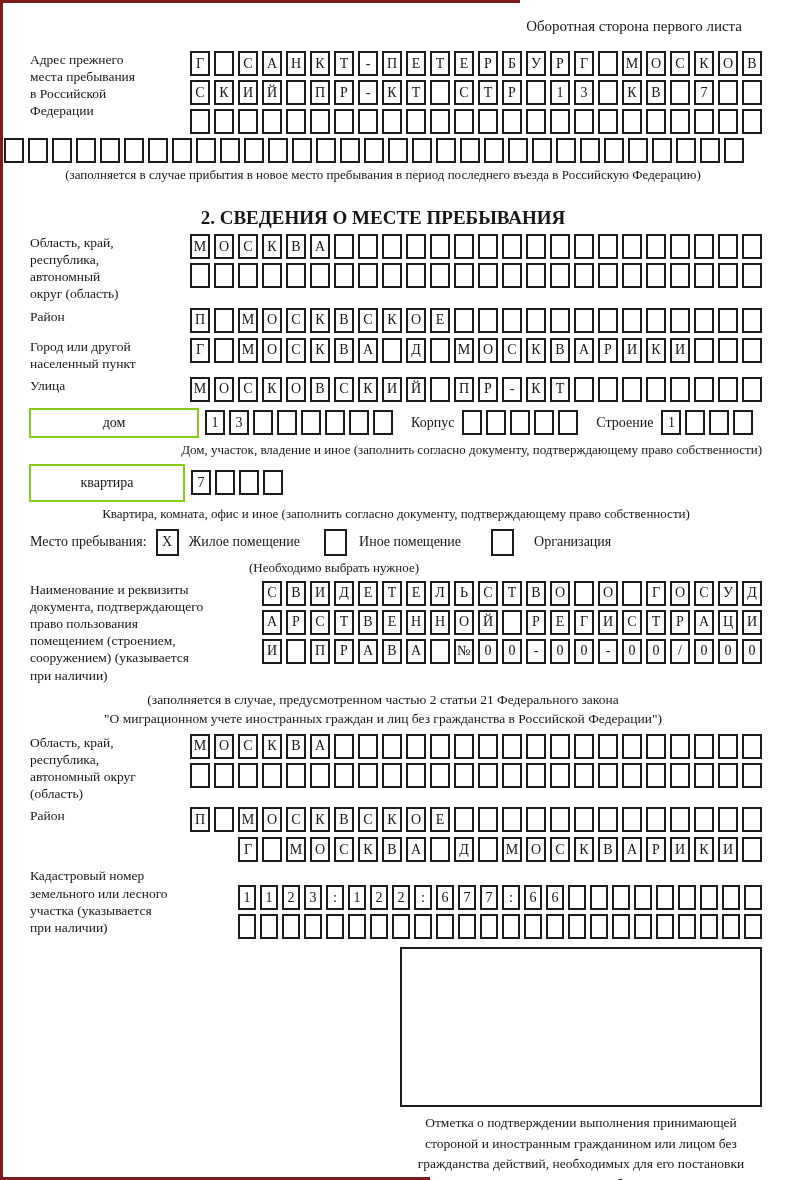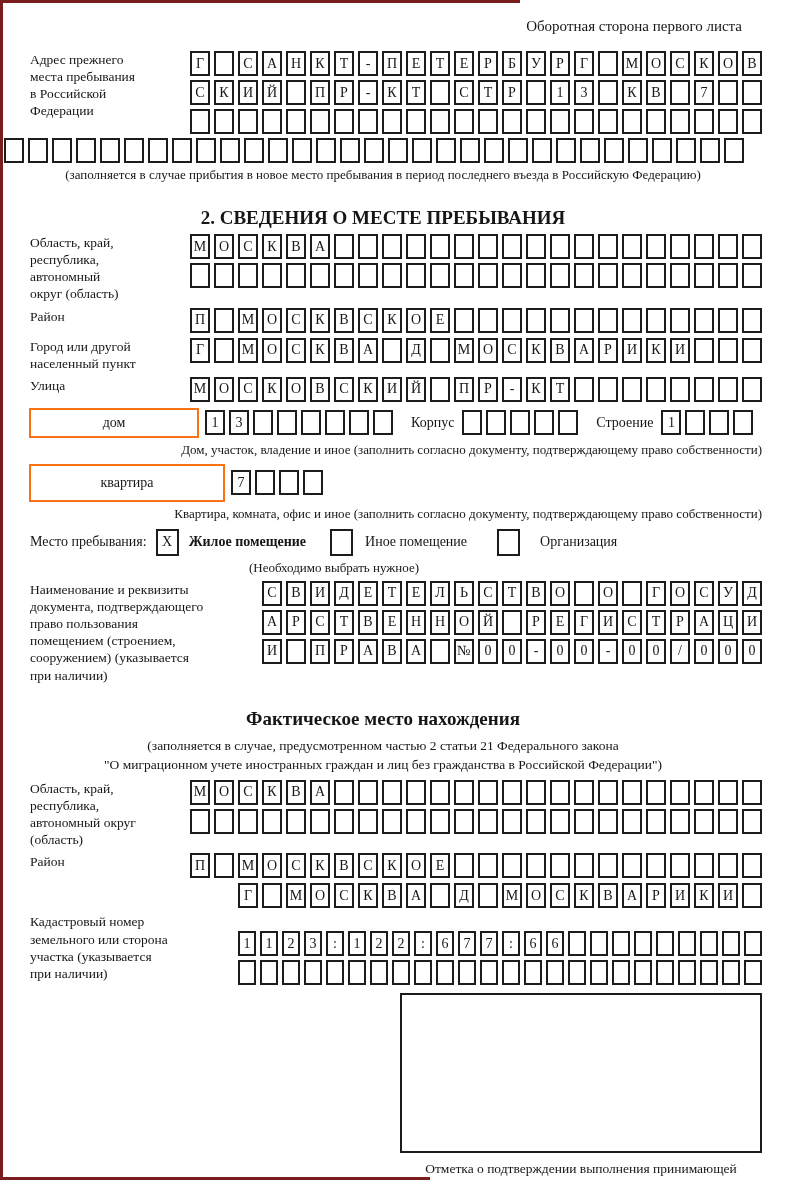--- a/index.html
+++ b/index.html
@@ -21,23 +21,23 @@
   .cell{box-sizing:border-box;width:20px;height:25px;border:2px solid #1c1c1c;flex:none;
         display:flex;align-items:center;justify-content:center;font-size:14px;background:#fff;}
   .tight .cell{width:18px;}
   .fullrow{margin-top:4px;}
 
   .note{font-size:13px;text-align:center;margin-top:4px;}
   .title{font-size:19px;font-weight:bold;text-align:center;margin-top:24px;}
   .subnote{font-size:13.5px;text-align:center;margin-top:6px;white-space:pre-line;line-height:1.45;}
 
   .dom-row{display:flex;align-items:center;gap:6px;margin-top:6px;margin-left:25px;}
-  .wide-box{box-sizing:border-box;border:2px solid #f97316;height:30px;width:170px;
+  .wide-box{box-sizing:border-box;border:2px solid #84cc16;height:30px;width:170px;
             display:flex;align-items:center;justify-content:center;font-size:14px;flex:none;}
-  .kv-box{width:196px;height:38px;}
+  .kv-box{width:156px;height:38px;}
   .inline-label{font-size:14px;margin-left:12px;margin-right:2px;flex:none;}
 
   .mesto-row{display:flex;align-items:center;margin-top:7px;margin-left:26px;font-size:14px;}
   .cb{box-sizing:border-box;width:23px;height:27px;border:2px solid #1c1c1c;flex:none;
       display:flex;align-items:center;justify-content:center;font-size:14px;}
 
   .stamp-wrap{margin-left:auto;width:362px;position:relative;margin-top:8px;}
   .stamp-box{box-sizing:border-box;width:362px;height:160px;border:2px solid #1c1c1c;}
   .stamp-note{width:470px;margin-left:-54px;text-align:center;font-size:13.5px;
               line-height:1.5;white-space:pre-line;margin-top:6px;}
@@ -359,26 +359,26 @@
 
   <div class="dom-row">
     <div class="wide-box kv-box">квартира</div>
     <div class="cells">
         <div class="cell">7</div>
         <div class="cell"></div>
         <div class="cell"></div>
         <div class="cell"></div>
       </div>
   </div>
-  <div class="note" style="text-align:right;margin-left:26px;">Квартира, комната, офис и иное (заполнить согласно документу, подтверждающему право собственности)</div>
+  <div class="note" style="text-align:center;margin-left:26px;">Квартира, комната, офис и иное (заполнить согласно документу, подтверждающему право собственности)</div>
 
   <div class="mesto-row">
     <span>Место пребывания:</span>
     <span class="cb" style="margin-left:9px;">X</span>
-    <span style="margin-left:10px;font-weight:bold;">Жилое помещение</span>
+    <span style="margin-left:10px;">Жилое помещение</span>
     <span class="cb" style="margin-left:24px;"></span>
     <span style="margin-left:12px;">Иное помещение</span>
     <span class="cb" style="margin-left:30px;"></span>
     <span style="margin-left:20px;">Организация</span>
   </div>
   <div class="note" style="width:420px;margin-left:120px;">(Необходимо выбрать нужное)</div>
 
   <div class="row">
     <div class="label">Наименование и реквизиты
 документа, подтверждающего
@@ -452,21 +452,20 @@
           <div class="cell">0</div>
           <div class="cell">0</div>
           <div class="cell">/</div>
           <div class="cell">0</div>
           <div class="cell">0</div>
           <div class="cell">0</div>
         </div>
     </div>
   </div>
 
-  <div class="title">Фактическое место нахождения</div>
   <div class="subnote">(заполняется в случае, предусмотренном частью 2 статьи 21 Федерального закона
 "О миграционном учете иностранных граждан и лиц без гражданства в Российской Федерации")</div>
 
   <div class="row">
     <div class="label">Область, край,
 республика,
 автономный округ
 (область)</div>
     <div class="cells-col">
       <div class="cells">
@@ -576,21 +575,21 @@
         <div class="cell">Р</div>
         <div class="cell">И</div>
         <div class="cell">К</div>
         <div class="cell">И</div>
         <div class="cell"></div>
       </div>
   </div>
 
   <div class="row">
     <div class="label">Кадастровый номер
-земельного или сторона
+земельного или лесного
 участка (указывается
 при наличии)</div>
     <div class="cells-col" style="margin-top:18px;">
       <div class="cells tight">
           <div class="cell">1</div>
           <div class="cell">1</div>
           <div class="cell">2</div>
           <div class="cell">3</div>
           <div class="cell">:</div>
           <div class="cell">1</div>

